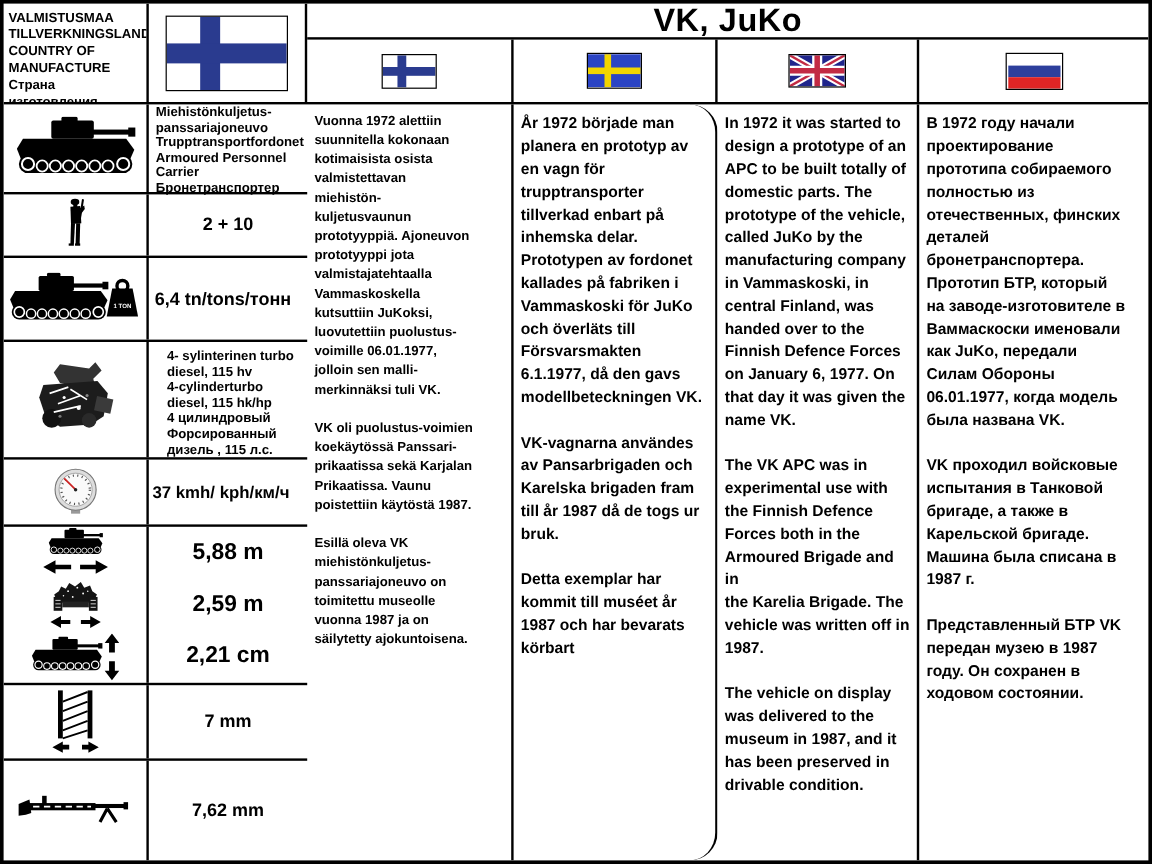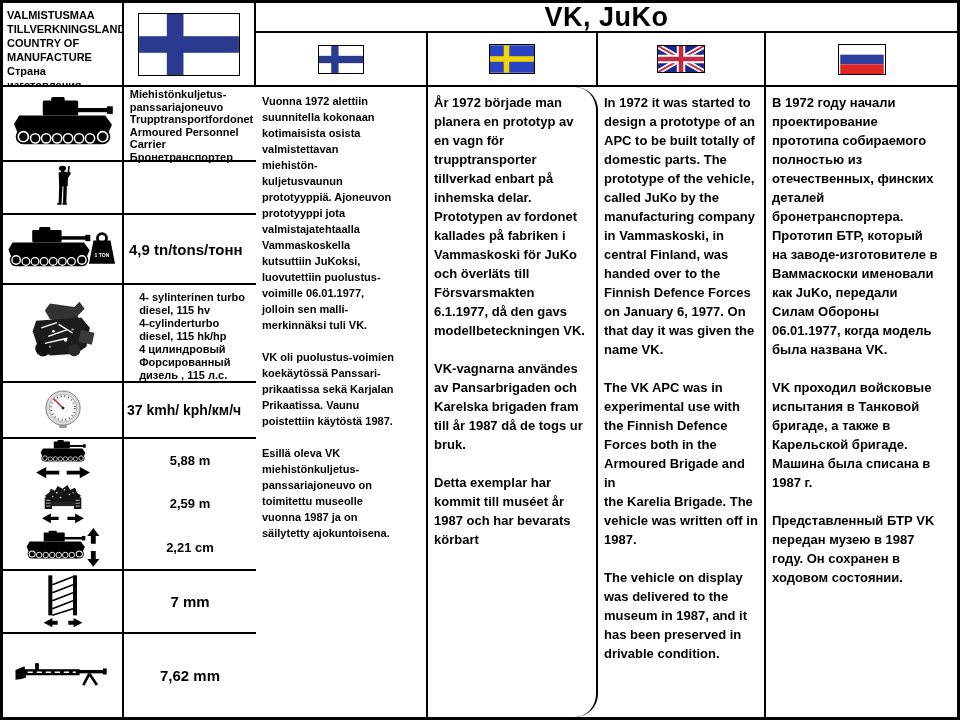--- a/index.html
+++ b/index.html
@@ -31,21 +31,21 @@
   .icon-cell{width:121px;border-right:2px solid #000;display:flex;align-items:center;justify-content:center;
     flex-direction:column;}
   .val-cell{flex:1;display:flex;align-items:center;justify-content:center;font-size:15px;}
   .val-left{justify-content:flex-start;padding-left:5px;}
   .pre{white-space:pre-line;}
   .name-val{font-size:11px;line-height:12.5px;align-items:flex-start;padding:1px 0 0 3px;}
   .engine-val{font-size:11px;line-height:13px;align-items:flex-start;padding:6px 0 11px 4px;}
   .speed-val{font-size:14px;padding-left:3px;}
   .dims-icons{justify-content:space-around;}
   .dims-vals{flex-direction:column;}
-  .dims-vals .dim{flex:1;display:flex;align-items:center;justify-content:center;font-size:13px;text-align:center;}
+  .dims-vals .dim{flex:1;display:flex;align-items:center;justify-content:center;font-size:19px;text-align:center;}
   .txtcol{font-size:13px;line-height:19px;padding:6px 5px 0 6px;}
   .txtcol.fi{font-size:11px;line-height:16px;}
   .tc1{width:172px;border-right:2px solid #000;}
   .tc2{width:170px;border-right:2px solid #000;border-radius:23px;}
   .tc3{width:168px;border-right:2px solid #000;}
   .tc4{flex:1;}
   svg{display:block;}
 </style>
 </head>
 <body>
@@ -163,34 +163,35 @@
             <rect x="18" y="10" width="7" height="6"></rect>
             <polygon points="13,15 30,14 32,44 14,45"></polygon>
             <polygon points="29,18 37,13 38,19 32,27"></polygon>
             <rect x="30" y="2" width="3.5" height="42" transform="rotate(9 32 22)"></rect>
             <polygon points="14,44 21,44 19,80 13,80"></polygon>
             <polygon points="23,44 30,44 29,80 22,80"></polygon>
             <rect x="10" y="79" width="9" height="4"></rect>
             <rect x="21" y="79" width="9" height="4"></rect>
           </svg>
         </div>
+        <div class="val-cell">2 + 10</div>
       </div>
 
       <div class="spec-row" style="height:70px">
         <div class="icon-cell" style="flex-direction:row">
           <svg width="84" height="45" viewBox="0 0 120 64" style="margin-right:-6px">
               <use href="#tank-sym"></use>
             </svg>
           <svg width="34" height="40" viewBox="0 0 60 64">
             <circle cx="30" cy="13" r="8" fill="none" stroke="#000" stroke-width="5"></circle>
             <polygon points="15,17 45,17 53,58 7,58" fill="#000"></polygon>
             <text x="30" y="46" fill="#fff" font-size="9" font-family="Liberation Sans, sans-serif" font-weight="bold" text-anchor="middle">1 TON</text>
           </svg>
         </div>
-        <div class="val-cell val-left">4,9 tn/tons/тонн</div>
+        <div class="val-cell val-left">6,4 tn/tons/тонн</div>
       </div>
 
       <div class="spec-row" style="height:98px">
         <div class="icon-cell">
           <svg width="78" height="72" viewBox="0 0 90 80">
             <polygon points="30,6 58,10 64,4 70,12 62,20 64,28 56,30 30,24 24,14" fill="#333"></polygon>
             <polygon points="14,26 66,22 76,34 72,56 60,64 30,66 16,56 10,38" fill="#1c1c1c"></polygon>
             <circle cx="22" cy="58" r="9" fill="#111"></circle>
             <circle cx="58" cy="60" r="7" fill="#2a2a2a"></circle>
             <rect x="64" y="38" width="16" height="14" fill="#3a3a3a" transform="rotate(12 72 45)"></rect>

